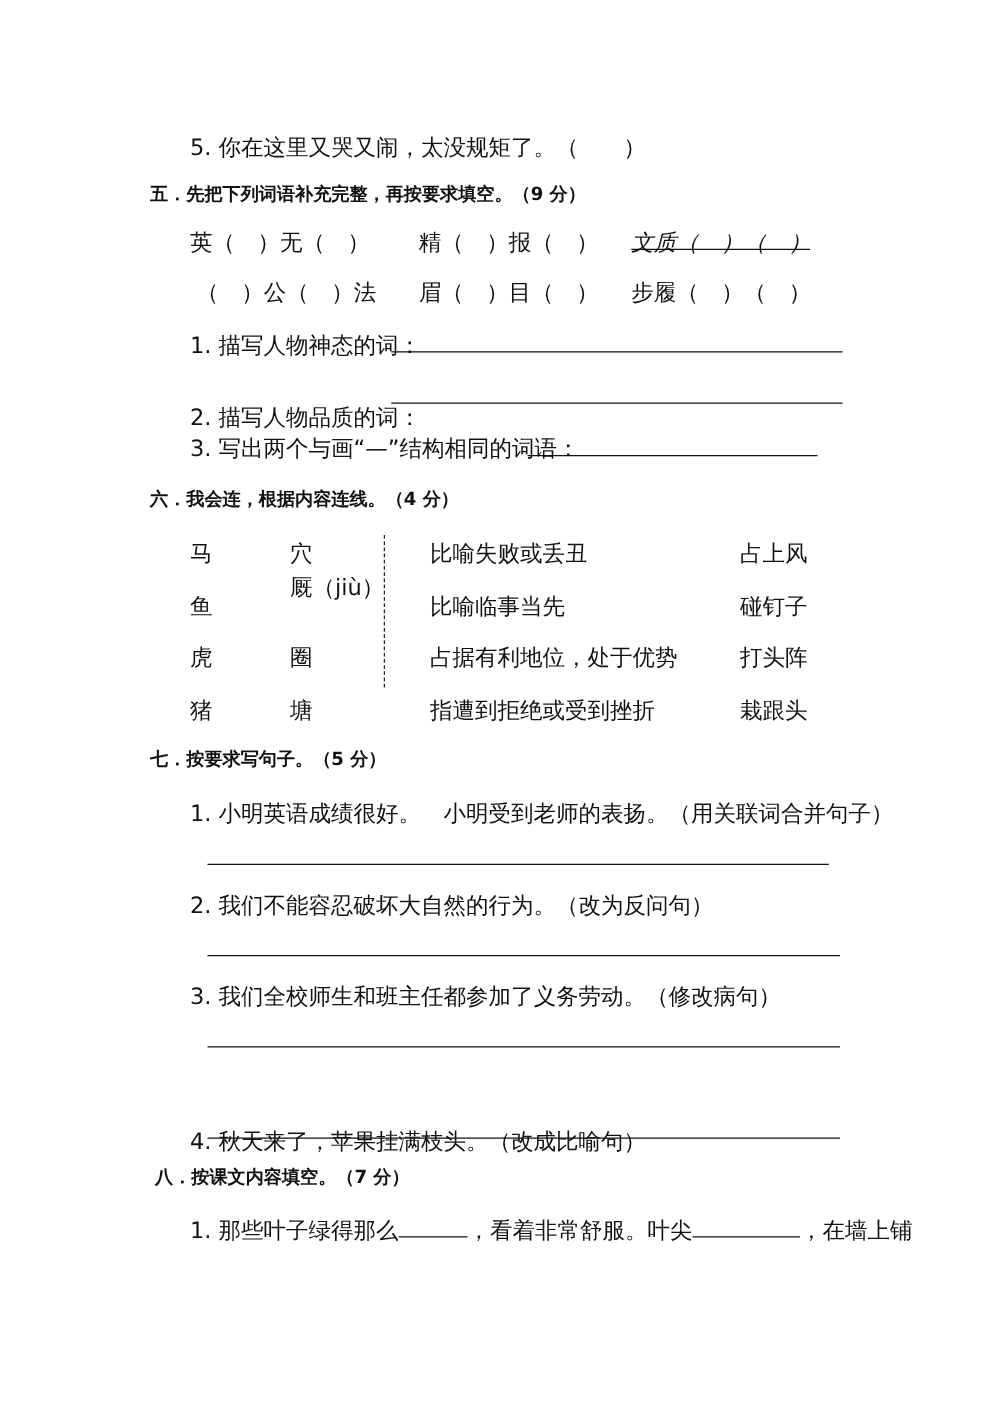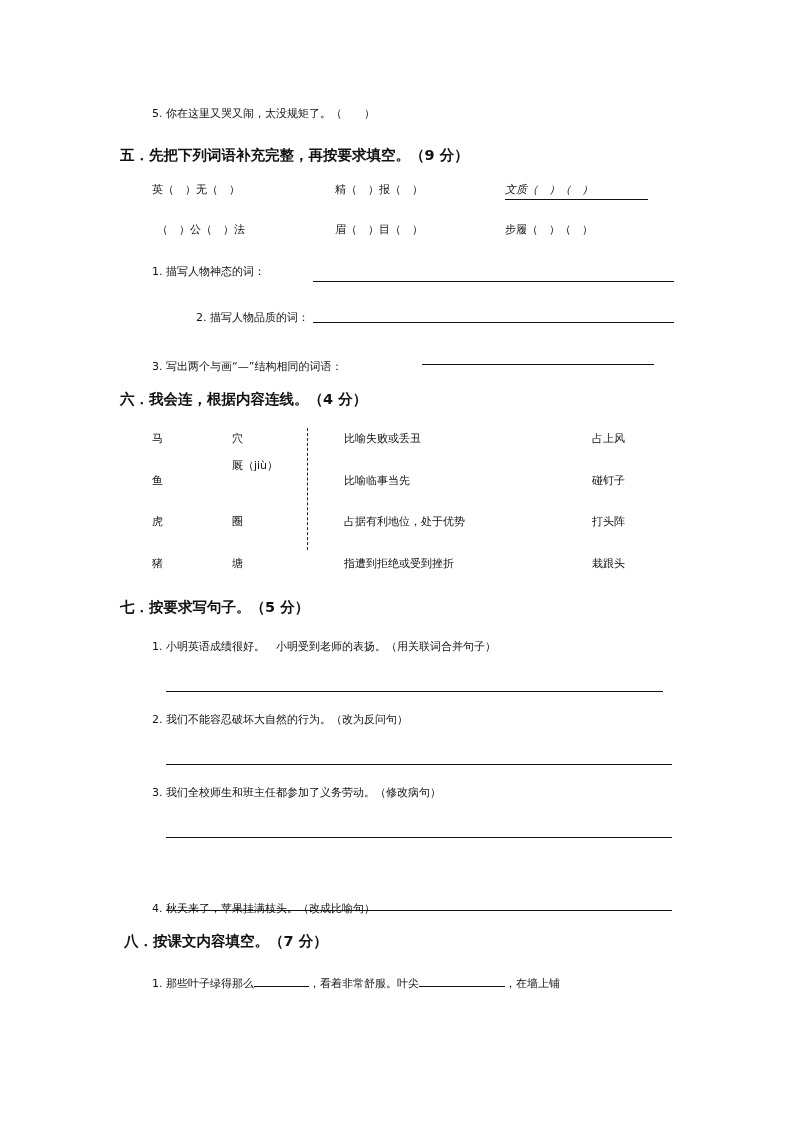--- a/index.html
+++ b/index.html
@@ -1,19 +1,19 @@
 <!DOCTYPE html>
 <html><head>
 <meta charset="utf-8">
 <style>
   html, body { margin: 0; padding: 0; background: #ffffff; }
   body { width: 793px; height: 1122px; position: relative; overflow: hidden;
          font-family: "DejaVu Sans", "Liberation Sans", sans-serif; color: #111; }
   .abs { position: absolute; white-space: nowrap; }
-  .q { font-size: 11px; }
+  .q { font-size: 18px; }
   .h { font-size: 14.5px; font-weight: bold; }
   .uline { position: absolute; border-bottom: 1.2px solid #111; height: 0; }
   .dash { position: absolute; border-left: 1.3px dashed #222; width: 0; }
   .blank { display: inline-block; border-bottom: 1.2px solid #111; height: 14px; vertical-align: baseline; }
 </style>
 </head>
 <body>
 
 <div class="abs q" style="left:152px; top:106px;">5. 你在这里又哭又闹，太没规矩了。（　　）</div>
 
@@ -24,24 +24,24 @@
 <div class="abs q" style="left:505px; top:182px;font-style:italic;">文质（　）（　）</div>
 <div class="uline" style="left:505px; top:199px; width:143px;"></div>
 
 <div class="abs q" style="left:157px; top:222px;">（　）公（　）法</div>
 <div class="abs q" style="left:335px; top:222px;">眉（　）目（　）</div>
 <div class="abs q" style="left:505px; top:222px;">步履（　）（　）</div>
 
 <div class="abs q" style="left:152px; top:264px;">1. 描写人物神态的词：</div>
 <div class="uline" style="left:313px; top:281px; width:361px;"></div>
 
-<div class="abs q" style="left:152px; top:310px;margin-left:44px;">2. 描写人物品质的词：</div>
+<div class="abs q" style="left:152px; top:322px;">2. 描写人物品质的词：</div>
 <div class="uline" style="left:313px; top:322px; width:361px;"></div>
 
-<div class="abs q" style="left:152px; top:347px;margin-top:12px;">3. 写出两个与画“—”结构相同的词语：</div>
+<div class="abs q" style="left:152px; top:347px;">3. 写出两个与画“—”结构相同的词语：</div>
 <div class="uline" style="left:422px; top:364px; width:232px;"></div>
 
 <div class="abs h" style="left:120px; top:390px;">六．我会连，根据内容连线。（4 分）</div>
 
 <div class="abs q" style="left:152px; top:431px;">马</div>
 <div class="abs q" style="left:152px; top:473px;">鱼</div>
 <div class="abs q" style="left:152px; top:514px;">虎</div>
 <div class="abs q" style="left:152px; top:556px;">猪</div>
 
 <div class="abs q" style="left:232px; top:431px;">穴</div>

